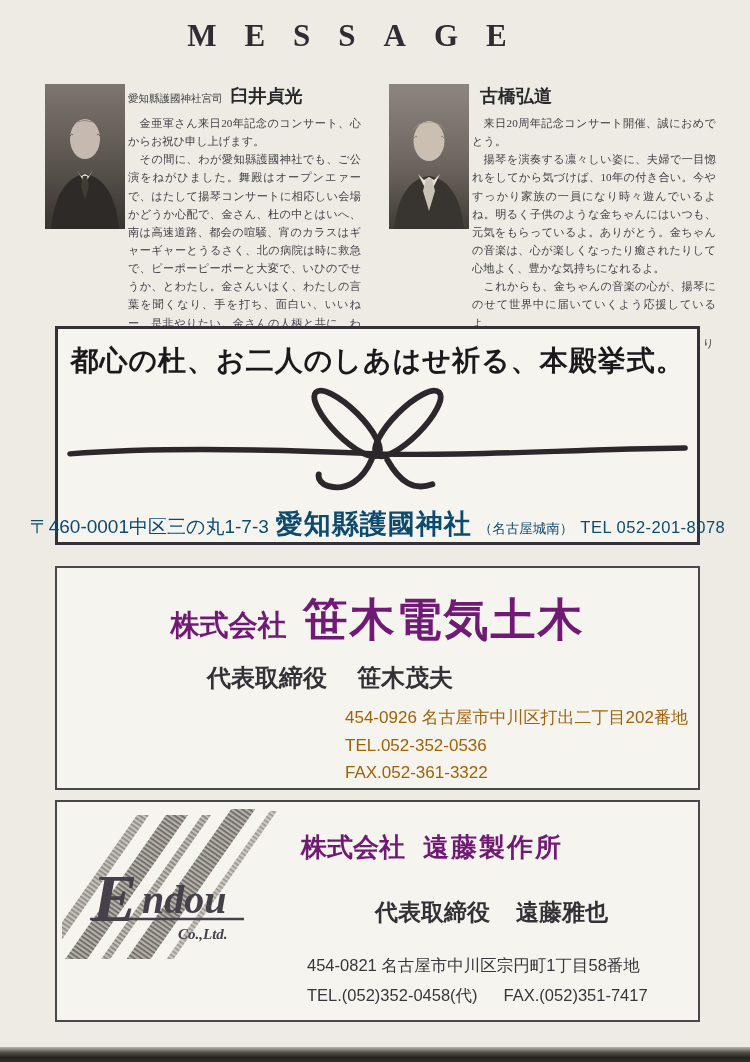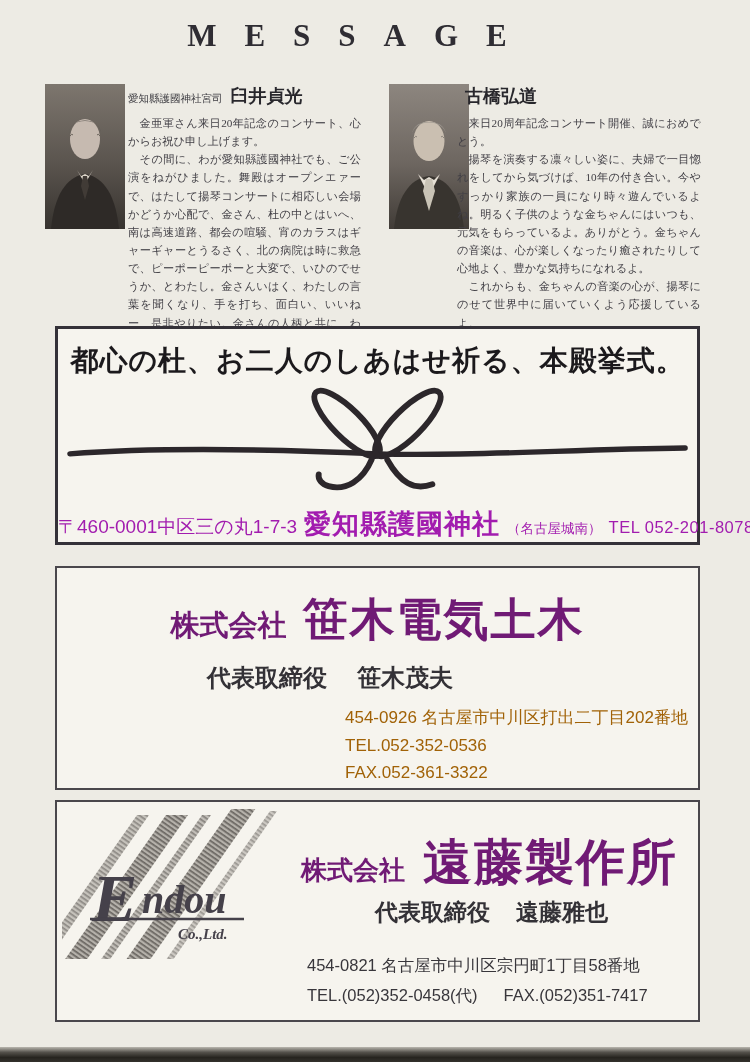--- a/index.html
+++ b/index.html
@@ -9,56 +9,56 @@
   .masthead{position:absolute;top:18px;left:0;width:100%;text-align:center;
             font-family:"Liberation Serif",serif;font-size:31px;font-weight:600;
             letter-spacing:28px;color:#2f2d33;transform:translateX(-14px);}
   
   .photo{position:absolute;width:80px;height:145px;}
   .photo svg{display:block;width:100%;height:100%;}
   .photo-left{left:45px;top:84px;}
   .photo-right{left:389px;top:84px;}
   .msg-col{position:absolute;top:84px;}
   .msg-col-left{left:128px;width:233px;}
-  .msg-col-right{left:457px;width:244px;}
+  .msg-col-right{left:472px;width:244px;}
   .msg-head{display:flex;align-items:baseline;gap:8px;margin-bottom:6px;}
   .msg-title{font-size:10.5px;color:#3c3b40;}
   .msg-name{font-family:"Liberation Serif",serif;font-size:18px;font-weight:bold;color:#28272c;}
   .msg-body{font-family:"Liberation Serif",serif;font-size:11.2px;line-height:1.62;
             text-align:justify;white-space:pre-line;color:#413f45;}
   .msg-sign{font-family:"Liberation Serif",serif;font-size:11px;text-align:right;
             margin-top:4px;padding-right:2px;color:#413f45;}
   
   .adbox{position:absolute;left:55px;width:645px;background:#f6f4ee;box-sizing:border-box;}
   .box1{top:326px;height:219px;border:3px solid #343138;}
   .box2{top:566px;height:224px;border:2px solid #4a474c;}
   .box3{top:800px;height:222px;border:2px solid #4a474c;}
   .box1-headline{position:absolute;top:13px;left:0;width:100%;text-align:center;
                  font-family:"Liberation Serif",serif;font-weight:bold;font-size:28px;
                  letter-spacing:1px;color:#1b191c;}
   .bow{position:absolute;top:58px;left:6px;}
   .box1-addr{position:absolute;top:177px;left:0;width:100%;display:flex;
-             align-items:baseline;gap:7px;color:#a21caf;white-space:nowrap;}
+             justify-content:center;align-items:baseline;gap:7px;color:#0c4a6e;white-space:nowrap;}
   .addr-postal{font-size:19px;}
   .addr-org{font-size:27px;font-weight:600;letter-spacing:1px;}
   .addr-note{font-size:13.5px;}
   .addr-tel{font-size:16.5px;letter-spacing:.5px;}
   .company-row{position:absolute;display:flex;align-items:baseline;white-space:nowrap;color:#701a75;}
   .box2 .company-row{top:22px;left:0;width:100%;justify-content:center;gap:16px;}
   .co-prefix2{font-size:29px;font-weight:bold;}
   .co-name2{font-size:45px;font-weight:bold;letter-spacing:2px;}
   .role-row{position:absolute;display:flex;align-items:baseline;white-space:nowrap;
             font-weight:bold;color:#333136;}
   .box2 .role-row{top:94px;left:150px;font-size:24px;gap:30px;}
   .box2-addr{position:absolute;top:136px;left:288px;font-size:17px;line-height:1.62;color:#a16207;}
   .logo{position:absolute;left:5px;top:7px;width:218px;height:150px;}
   .logo svg{display:block;width:100%;height:100%;}
   .box3 .company-row{top:28px;left:244px;gap:18px;}
   .co-prefix3{font-size:26px;font-weight:bold;}
-  .co-name3{font-size:49px;font-weight:bold;letter-spacing:2px;}
+  .co-name3{font-size:26px;font-weight:bold;letter-spacing:2px;}
   .box3 .role-row{top:95px;left:318px;font-size:23px;gap:26px;}
   .box3-addr{position:absolute;top:148px;left:250px;font-size:16.5px;line-height:1.82;color:#38363b;}
   .telfax-gap{display:inline-block;width:26px;}
   
   .pagenum{position:absolute;top:1076px;left:0;width:100%;text-align:center;
            font-family:"Liberation Serif",serif;font-size:12px;letter-spacing:1px;color:#b91c1c;}
   .scan-edge{position:absolute;left:0;top:1047px;width:100%;height:15px;
              background:linear-gradient(#b9b6ae,#55524c 35%,#26241f 70%,#33312c);}
 </style>
 </head>

